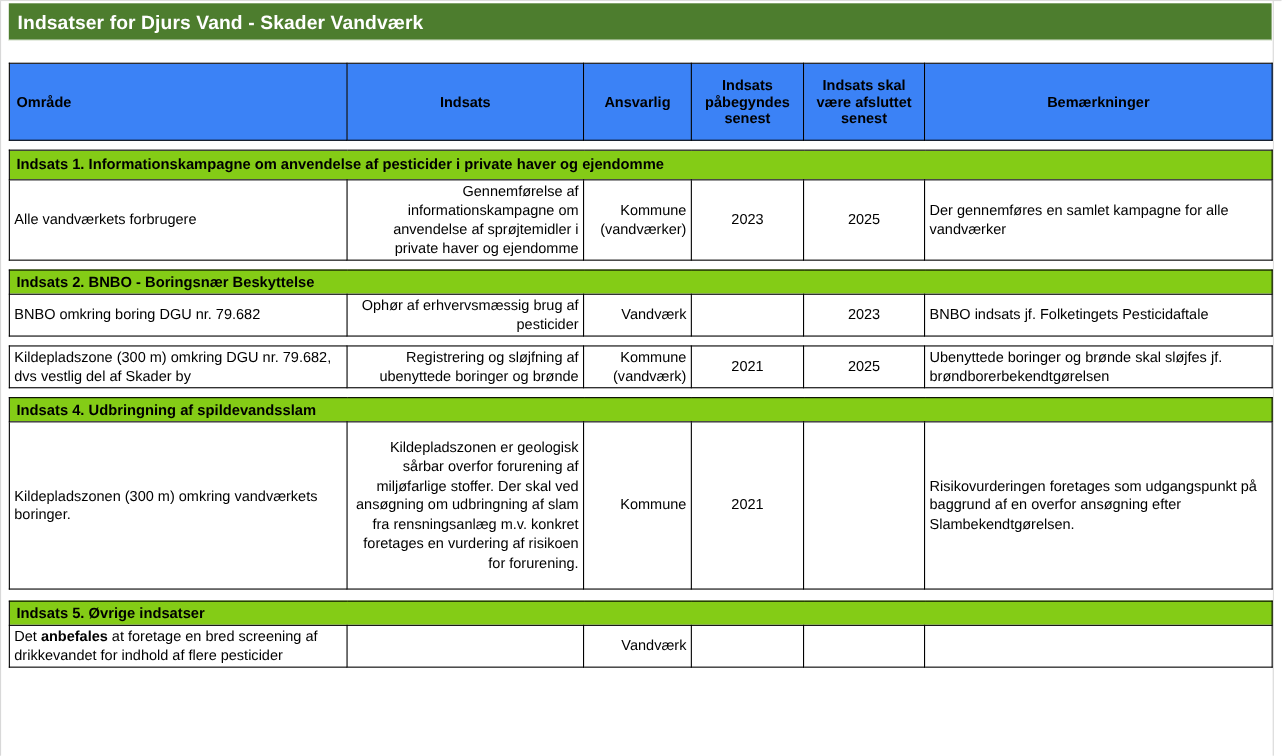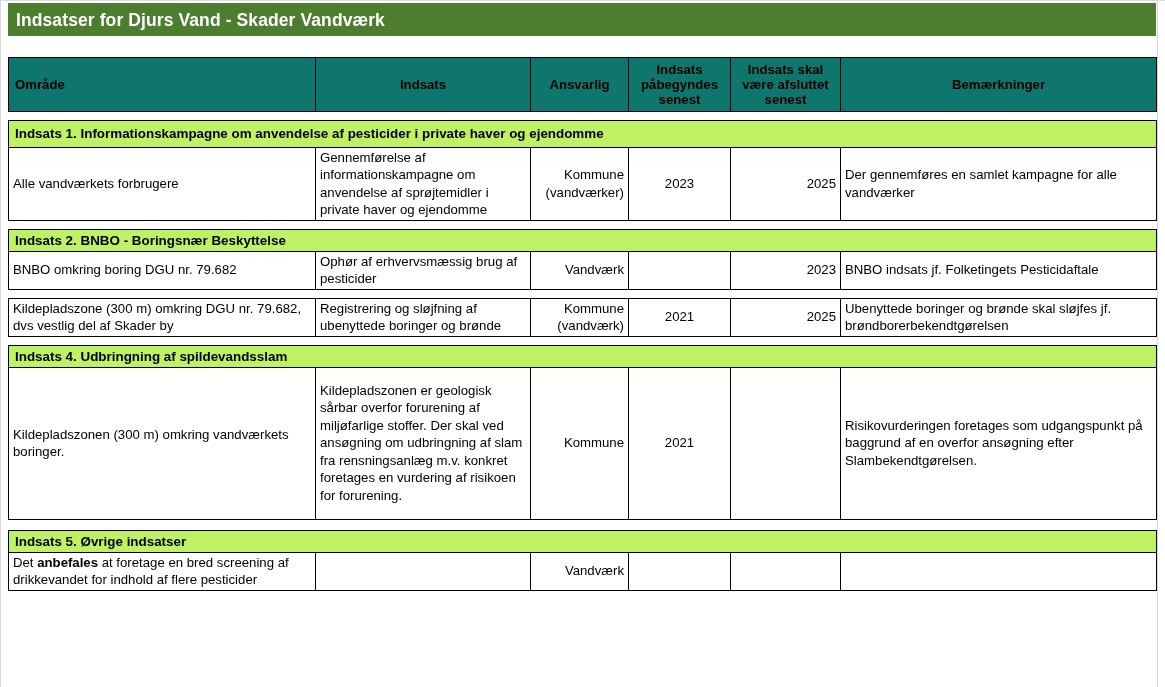--- a/index.html
+++ b/index.html
@@ -89,68 +89,68 @@
 
   
   col.c-omraade    { width: 307px; }
   col.c-indsats    { width: 215px; }
   col.c-ansvarlig  { width: 98px;  }
   col.c-start      { width: 102px; }
   col.c-slut       { width: 110px; }
   col.c-bemaerk    { width: 316px; }
 
   thead th {
-    background: #0f766e;
+    background: #3b82f6;
     font-weight: bold;
     text-align: center;
     font-size: 13.2px;
     line-height: 15px;
-    height: 54px;
+    height: 70px;
     padding: 3px 4px;
   }
   thead th.left {
     text-align: left;
     padding-left: 6px;
   }
 
   
   tr.gap td {
     border: none;
     height: 9px;
     background: #ffffff;
     padding: 0;
   }
   tr.gap.tall td { height: 11px; }
 
   
   tr.section-row td {
-    background: #bef264;
+    background: #84cc16;
     font-weight: bold;
     text-align: left;
     padding: 2px 6px;
     line-height: 17px;
     font-size: 13.4px;
   }
   tr.section-row.multiline td {
     line-height: 19.5px;
     padding-top: 3px;
     padding-bottom: 3px;
   }
 
   
   tr.data-row td {
     background: #ffffff;
     font-size: 13.2px;
     line-height: 17.5px;
   }
   td.cell-omraade  { text-align: left; padding-left: 6px; }
-  td.cell-indsats  { text-align: left; padding-left: 6px; vertical-align: top; padding-top: 4px; }
+  td.cell-indsats  { text-align: right; padding-left: 6px; vertical-align: top; padding-top: 4px; }
   td.cell-ansvarlig{ text-align: right; }
   td.cell-start    { text-align: center; }
-  td.cell-slut     { text-align: right; }
+  td.cell-slut     { text-align: center; }
   td.cell-bemaerk  { text-align: left; padding-left: 6px; }
 
   td.top { vertical-align: top; padding-top: 4px; }
 
   b.inline-bold { font-weight: bold; }
 </style>
 </head>
 <body>
 
 <div class="sheet">

